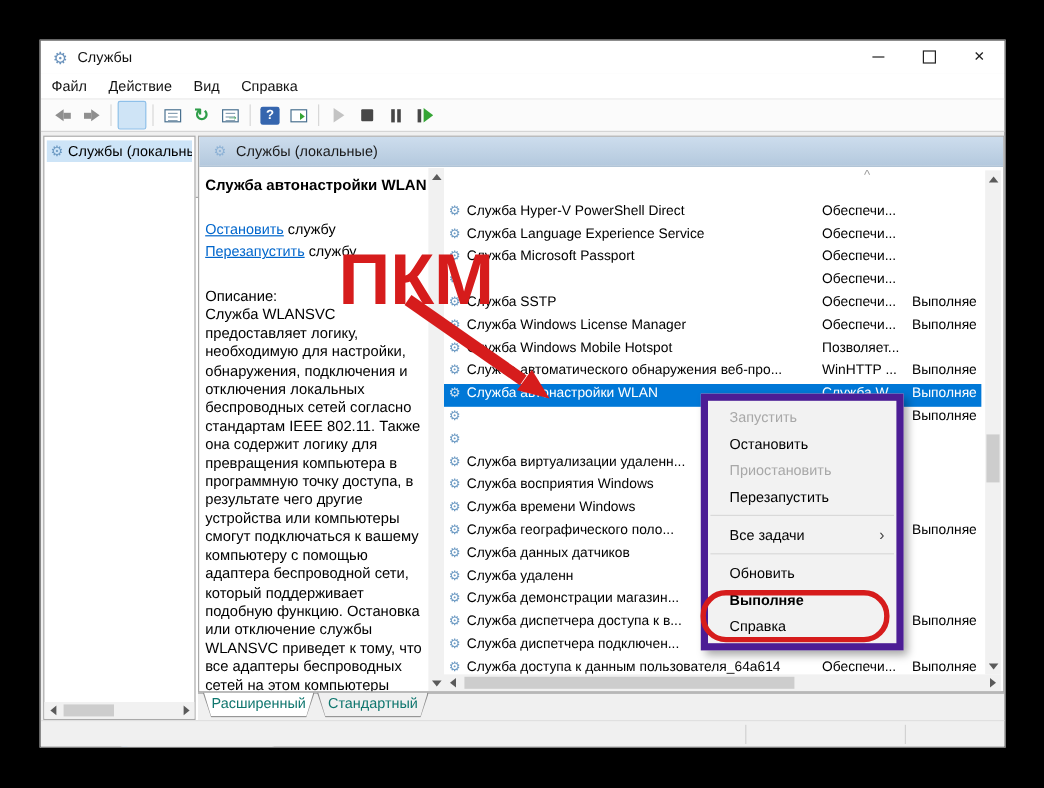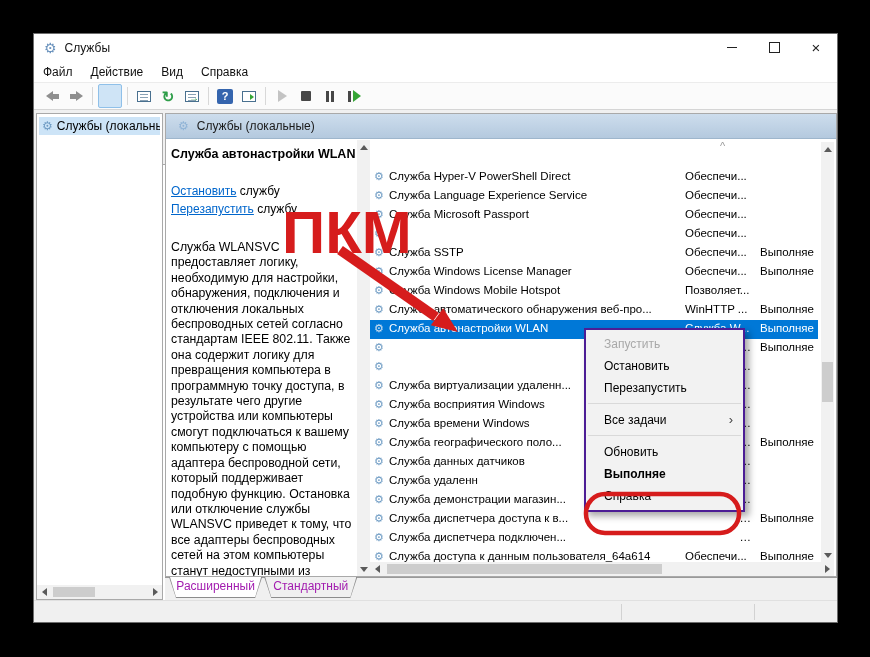--- a/index.html
+++ b/index.html
@@ -93,34 +93,34 @@
   .lrow .s{left:390px;width:58px}
   .lrow.sel{background:#0078d7;color:#fff}
   .lrow.sel .gear{color:#cfe0ef}
   #list-vscroll{right:0;top:2px;bottom:14px}
   #list-vscroll .sbtn.b{position:absolute;bottom:0}
   #list-vscroll .thumb{position:absolute;left:1px;right:1px;top:220px;height:40px}
   #list-hscroll{left:0;right:0;bottom:0}
   #list-hscroll .thumb{width:275px;height:10px;margin-left:3px}
   #list-hscroll .sbtn.r{margin-left:auto}
   
-  .cmenu{position:absolute;left:550px;top:294px;width:157px;background:#f2f2f2;border:2px solid #4c1d95;
+  .cmenu{position:absolute;left:550px;top:294px;width:157px;background:#f2f2f2;border:6px solid #4c1d95;
          box-shadow:4px 4px 7px rgba(0,0,0,.35);padding:3px 0;z-index:30;font-size:12px}
   .mitem{height:22px;line-height:22px;padding-left:18px;color:#000;position:relative}
   .mitem.dis{color:#a8a8a8}
   .mitem.bold{font-weight:bold}
   .mitem .sub{position:absolute;right:10px;top:0;font-size:13px;color:#444}
   .msep{height:1px;background:#d9d9d9;margin:4px 2px 5px 2px}
   
   .tabstrip{position:absolute;left:131px;top:543px;width:672px;height:23px;background:#f0f0f0;border-top:1px solid #999}
   .tab{position:absolute;top:-1px;height:21px}
   .tab .outer{position:absolute;inset:0;background:#8c8c8c;
       clip-path:polygon(0 0,100% 0,calc(100% - 7px) 100%,7px 100%)}
   .tab .inner{position:absolute;inset:0 1px 1px 1px;background:#f0f0f0;display:flex;align-items:flex-start;justify-content:center;
-      padding-top:2px;font-size:12px;color:#a21caf;clip-path:polygon(0 0,100% 0,calc(100% - 6px) 100%,6px 100%)}
+      padding-top:2px;font-size:12px;color:#0f766e;clip-path:polygon(0 0,100% 0,calc(100% - 6px) 100%,6px 100%)}
   .tab.active .inner{background:#fff}
   
   .statusbar{position:absolute;left:0;right:0;top:566px;height:22px;background:#f0f0f0;border-top:1px solid #e0e0e0}
   .statusbar .sep{position:absolute;top:3px;bottom:3px;width:1px;background:#d2d2d2}
   
   #annot{position:absolute;left:0;top:0;width:805px;height:590px;z-index:60;pointer-events:none}
 </style>
 </head>
 <body>
 
@@ -226,20 +226,21 @@
       <span>Службы (локальные)</span>
     </div>
 
     <div class="ext">
       <div class="svc-title">Служба автонастройки WLAN</div>
       <div class="links">
         <div><span class="lnk">Остановить</span><span> службу</span></div>
         <div><span class="lnk">Перезапустить</span><span> службу</span></div>
       </div>
       <div class="descblock">
+        <div>Описание:</div>
         <div>Служба WLANSVC предоставляет логику, необходимую для настройки, обнаружения, подключения и отключения локальных беспроводных сетей согласно стандартам IEEE 802.11. Также она содержит логику для превращения компьютера в программную точку доступа, в результате чего другие устройства или компьютеры смогут подключаться к вашему компьютеру с помощью адаптера беспроводной сети, который поддерживает подобную функцию. Остановка или отключение службы WLANSVC приведет к тому, что все адаптеры беспроводных сетей на этом компьютеры станут недоступными из раздела</div>
       </div>
     </div>
     <div class="vscroll" id="desc-scroll">
       <span class="sbtn">
           <span class="tri up"></span>
         </span>
       <span class="sbtn b">
           <span class="tri down"></span>
         </span>
@@ -389,20 +390,21 @@
         <span class="sbtn r">
             <span class="tri right"></span>
           </span>
       </div>
     </div>
   </div>
 
   <div class="cmenu">
       <div class="mitem dis">Запустить</div>
       <div class="mitem">Остановить</div>
+      <div class="mitem dis">Приостановить</div>
       <div class="mitem">Перезапустить</div>
       <div class="msep"></div>
       <div class="mitem">Все задачи<span class="sub">›</span></div>
       <div class="msep"></div>
       <div class="mitem">Обновить</div>
       <div class="mitem bold">Выполняе</div>
       <div class="mitem">Справка</div>
     </div>
 
   <div class="tabstrip">

